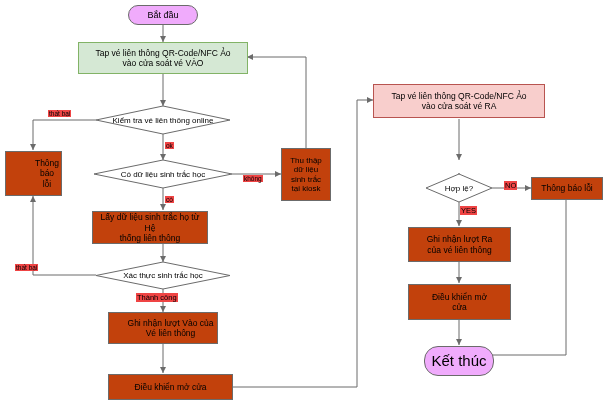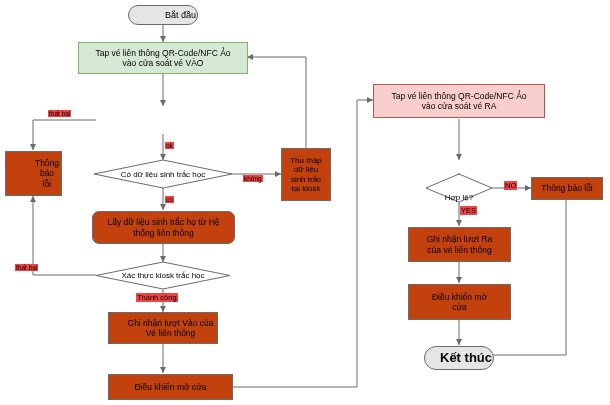--- a/index.html
+++ b/index.html
@@ -36,23 +36,22 @@
   .green {
     border: 1px solid #82b366;
     background: #d5e8d4;
   }
   .red {
     border: 1px solid #b85450;
     background: #f8cecc;
   }
   .stadium {
     border: 1px solid #6b6b6b;
-    background: #e5e5e5;
+    background: #f0abfc;
     border-radius: 14px;
-    justify-content: flex-end;
   }
   .diamond-wrap {
     position: absolute;
   }
   .diamond-wrap svg {
     position: absolute;
     left: 0;
     top: 0;
     overflow: visible;
   }
@@ -140,20 +139,28 @@
 
   <div class="node stadium" style="left:128px; top:5px; width:70px; height:20px; font-size:9px;">
     <span>Bắt đầu</span>
   </div>
 
   <div class="node green" style="left:78px; top:42px; width:170px; height:32px; font-size:8.5px;">
     <span>Tap vé liên thông QR-Code/NFC Ảo
 vào cửa soát vé VÀO</span>
   </div>
 
+  <div class="diamond-wrap" style="left:96px; top:106px; width:134px; height:28px;">
+    <svg width="134" height="28" viewBox="0 0 134 28">
+      <polygon points="67,0 134,14 67,28 0,14" fill="#ffffff" stroke="#6b6b6b" stroke-width="1"></polygon>
+    </svg>
+    <div class="diamond-label" style="font-size:8px;">
+      <span>Kiểm tra vé liên thông online</span>
+    </div>
+  </div>
 
   <div class="node rect" style="left:5px; top:151px; width:57px; height:45px; font-size:8.5px;padding-left:28px;">
     <span>Thông báo
 lỗi</span>
   </div>
 
   <div class="diamond-wrap" style="left:94px; top:160px; width:138px; height:28px;">
     <svg width="138" height="28" viewBox="0 0 138 28">
       <polygon points="69,0 138,14 69,28 0,14" fill="#ffffff" stroke="#6b6b6b" stroke-width="1"></polygon>
     </svg>
@@ -162,31 +169,31 @@
     </div>
   </div>
 
   <div class="node rect" style="left:281px; top:148px; width:50px; height:53px; font-size:8px;">
     <span>Thu thập
 dữ liệu
 sinh trắc
 tại kiosk</span>
   </div>
 
-  <div class="node rect" style="left:92px; top:211px; width:143px; height:33px; font-size:8.5px;border-radius:7px;">
+  <div class="node rect" style="left:92px; top:211px; width:116px; height:33px; font-size:8.5px;">
     <span>Lấy dữ liệu sinh trắc họ từ Hệ
 thống liên thông</span>
   </div>
 
   <div class="diamond-wrap" style="left:96px; top:262px; width:134px; height:27px;">
     <svg width="134" height="27" viewBox="0 0 134 27">
       <polygon points="67,0 134,13.5 67,27 0,13.5" fill="#ffffff" stroke="#6b6b6b" stroke-width="1"></polygon>
     </svg>
     <div class="diamond-label" style="font-size:8px;">
-      <span>Xác thực kiosk trắc học</span>
+      <span>Xác thực sinh trắc học</span>
     </div>
   </div>
 
   <div class="node rect" style="left:108px; top:312px; width:110px; height:32px; font-size:8.5px;padding-left:16px;">
     <span>Ghi nhận lượt Vào của
 Vé liên thông</span>
   </div>
 
   <div class="node rect" style="left:108px; top:374px; width:125px; height:26px; font-size:8.5px;">
     <span>Điều khiển mở cửa</span>
@@ -195,40 +202,40 @@
   <div class="node red" style="left:373px; top:84px; width:172px; height:34px; font-size:8.5px;">
     <span>Tap vé liên thông QR-Code/NFC Ảo
 vào cửa soát vé RA</span>
   </div>
 
 
   <div class="diamond-wrap" style="left:426px; top:174px; width:66px; height:28px;">
     <svg width="66" height="28" viewBox="0 0 66 28">
       <polygon points="33,0 66,14 33,28 0,14" fill="#ffffff" stroke="#6b6b6b" stroke-width="1"></polygon>
     </svg>
-    <div class="diamond-label" style="font-size:8px;align-items:flex-end;">
+    <div class="diamond-label" style="font-size:8px;">
       <span>Hợp lệ?</span>
     </div>
   </div>
 
   <div class="node rect" style="left:531px; top:177px; width:72px; height:23px; font-size:8.5px;">
     <span>Thông báo lỗi</span>
   </div>
 
   <div class="node rect" style="left:408px; top:227px; width:103px; height:35px; font-size:8.5px;">
     <span>Ghi nhận lượt Ra
 của vé liên thông</span>
   </div>
 
   <div class="node rect" style="left:408px; top:284px; width:103px; height:36px; font-size:8.5px;">
     <span>Điều khiển mở
 cửa</span>
   </div>
 
-  <div class="node stadium" style="left:424px; top:346px; width:70px; height:24px; font-size:13px;font-weight:bold;">
+  <div class="node stadium" style="left:424px; top:346px; width:70px; height:30px; font-size:15px;">
     <span>Kết thúc</span>
   </div>
 
   <div class="edgelabel" style="left:48px; top:110px; font-size:6.5px;">
     <span>thất bại</span>
   </div>
   <div class="edgelabel" style="left:165px; top:142px; font-size:6.5px;">
     <span>ok</span>
   </div>
   <div class="edgelabel" style="left:243px; top:175px; font-size:6.5px;">

